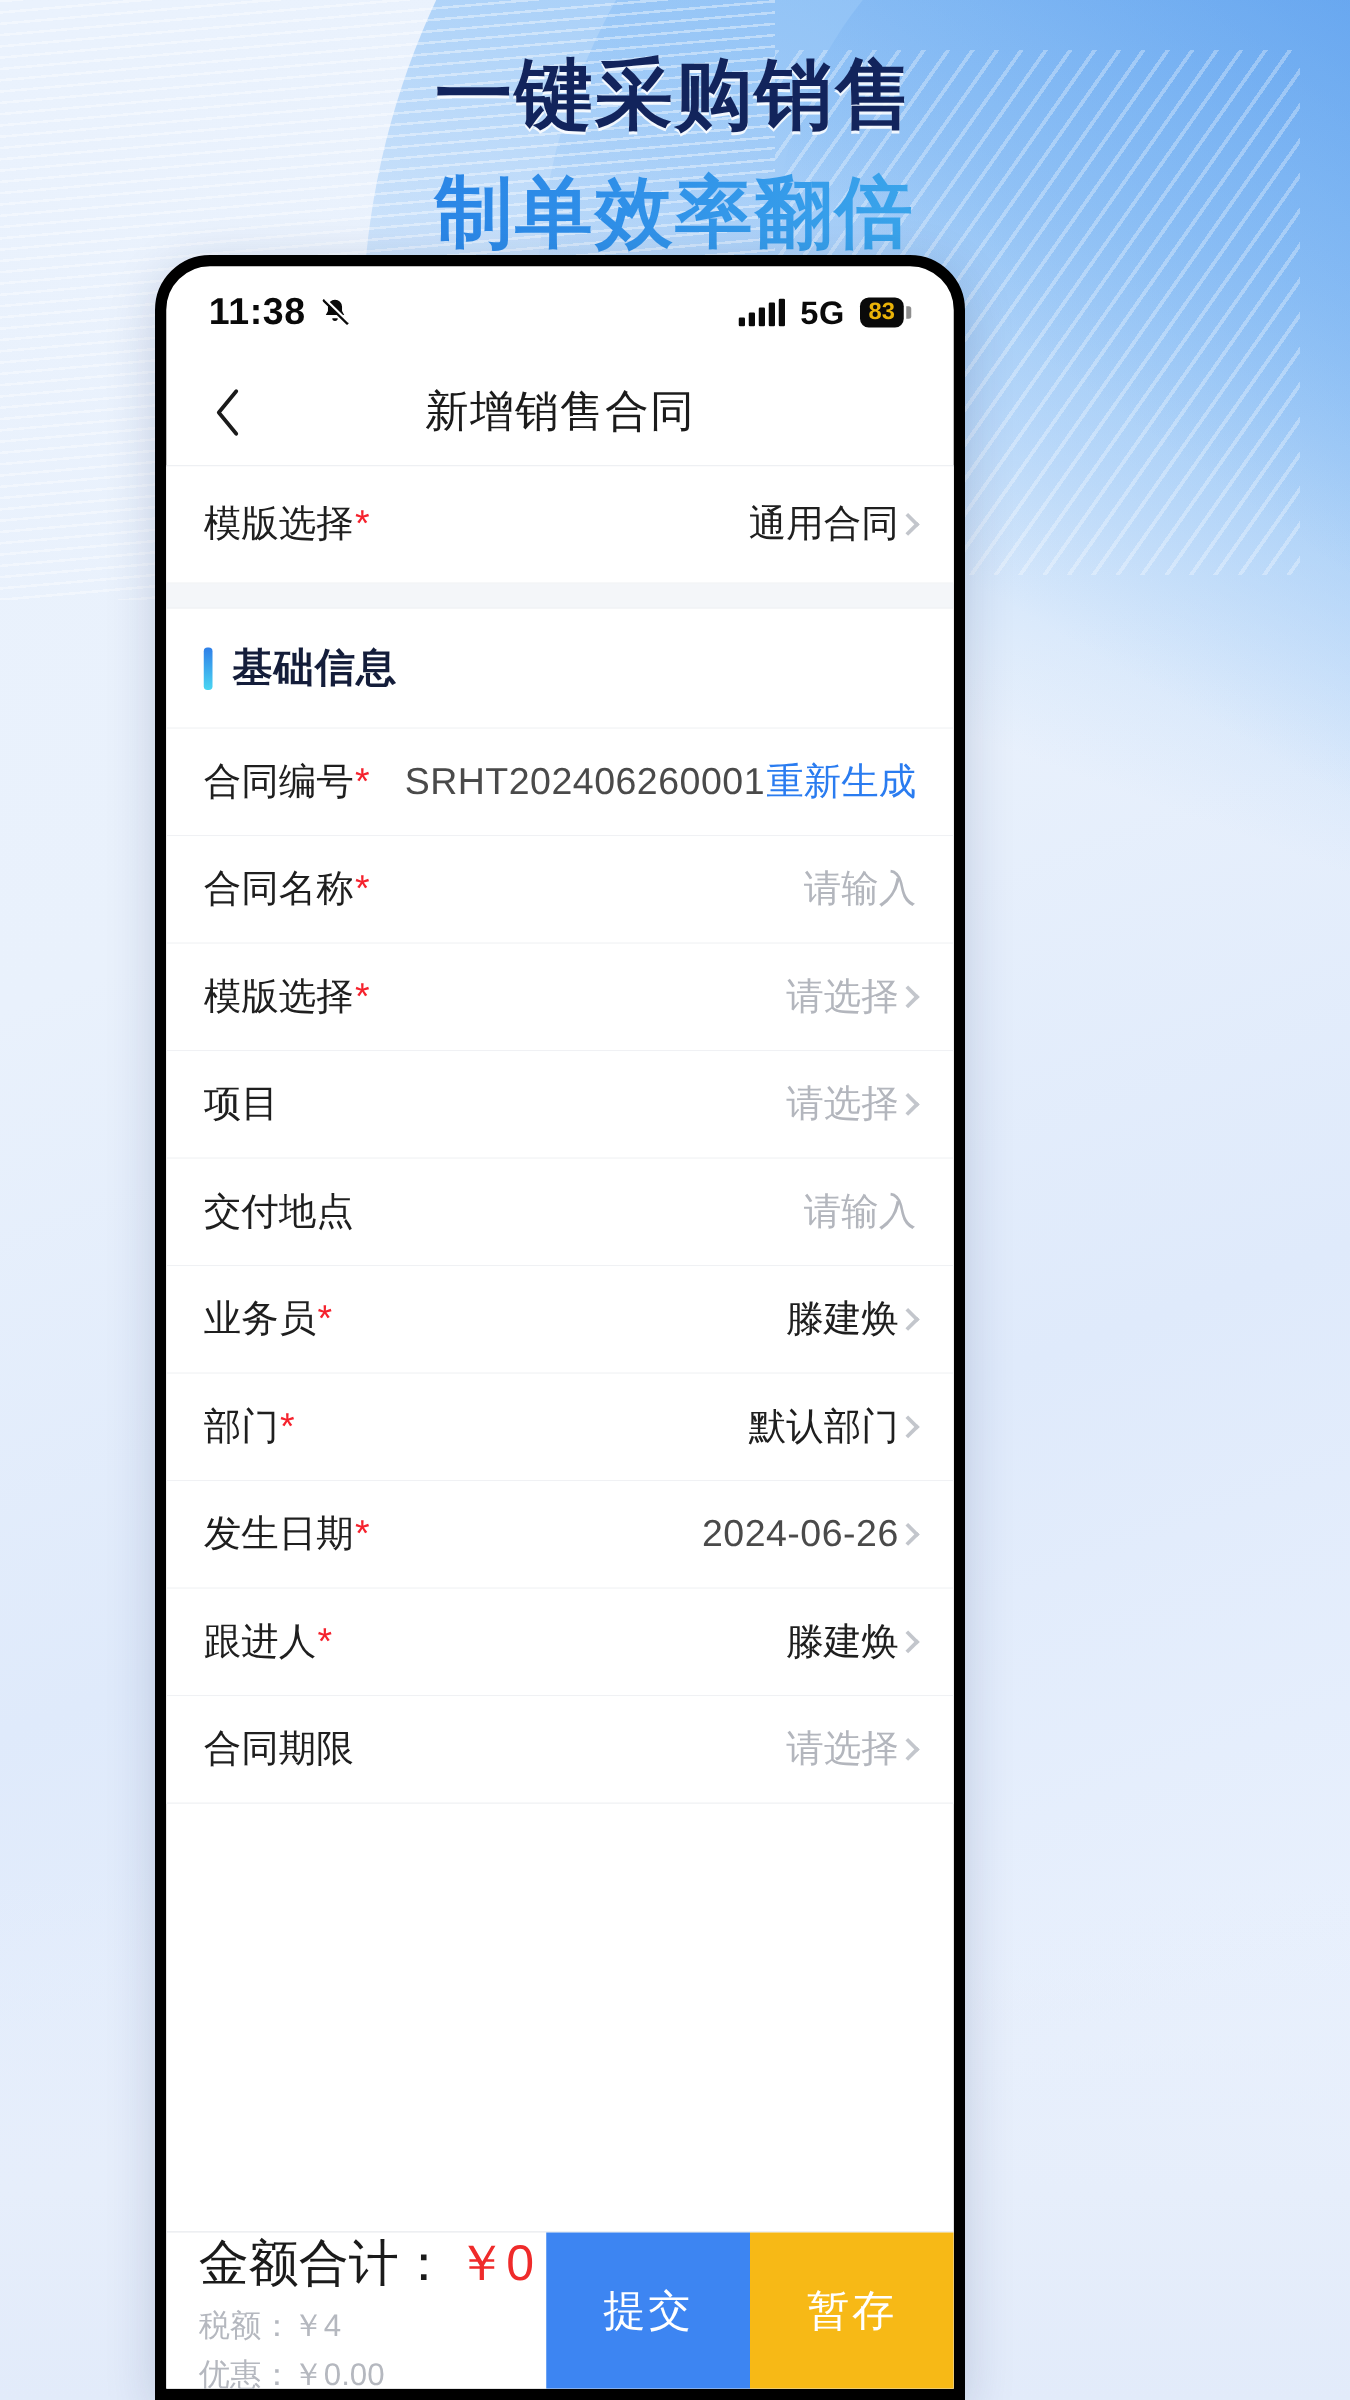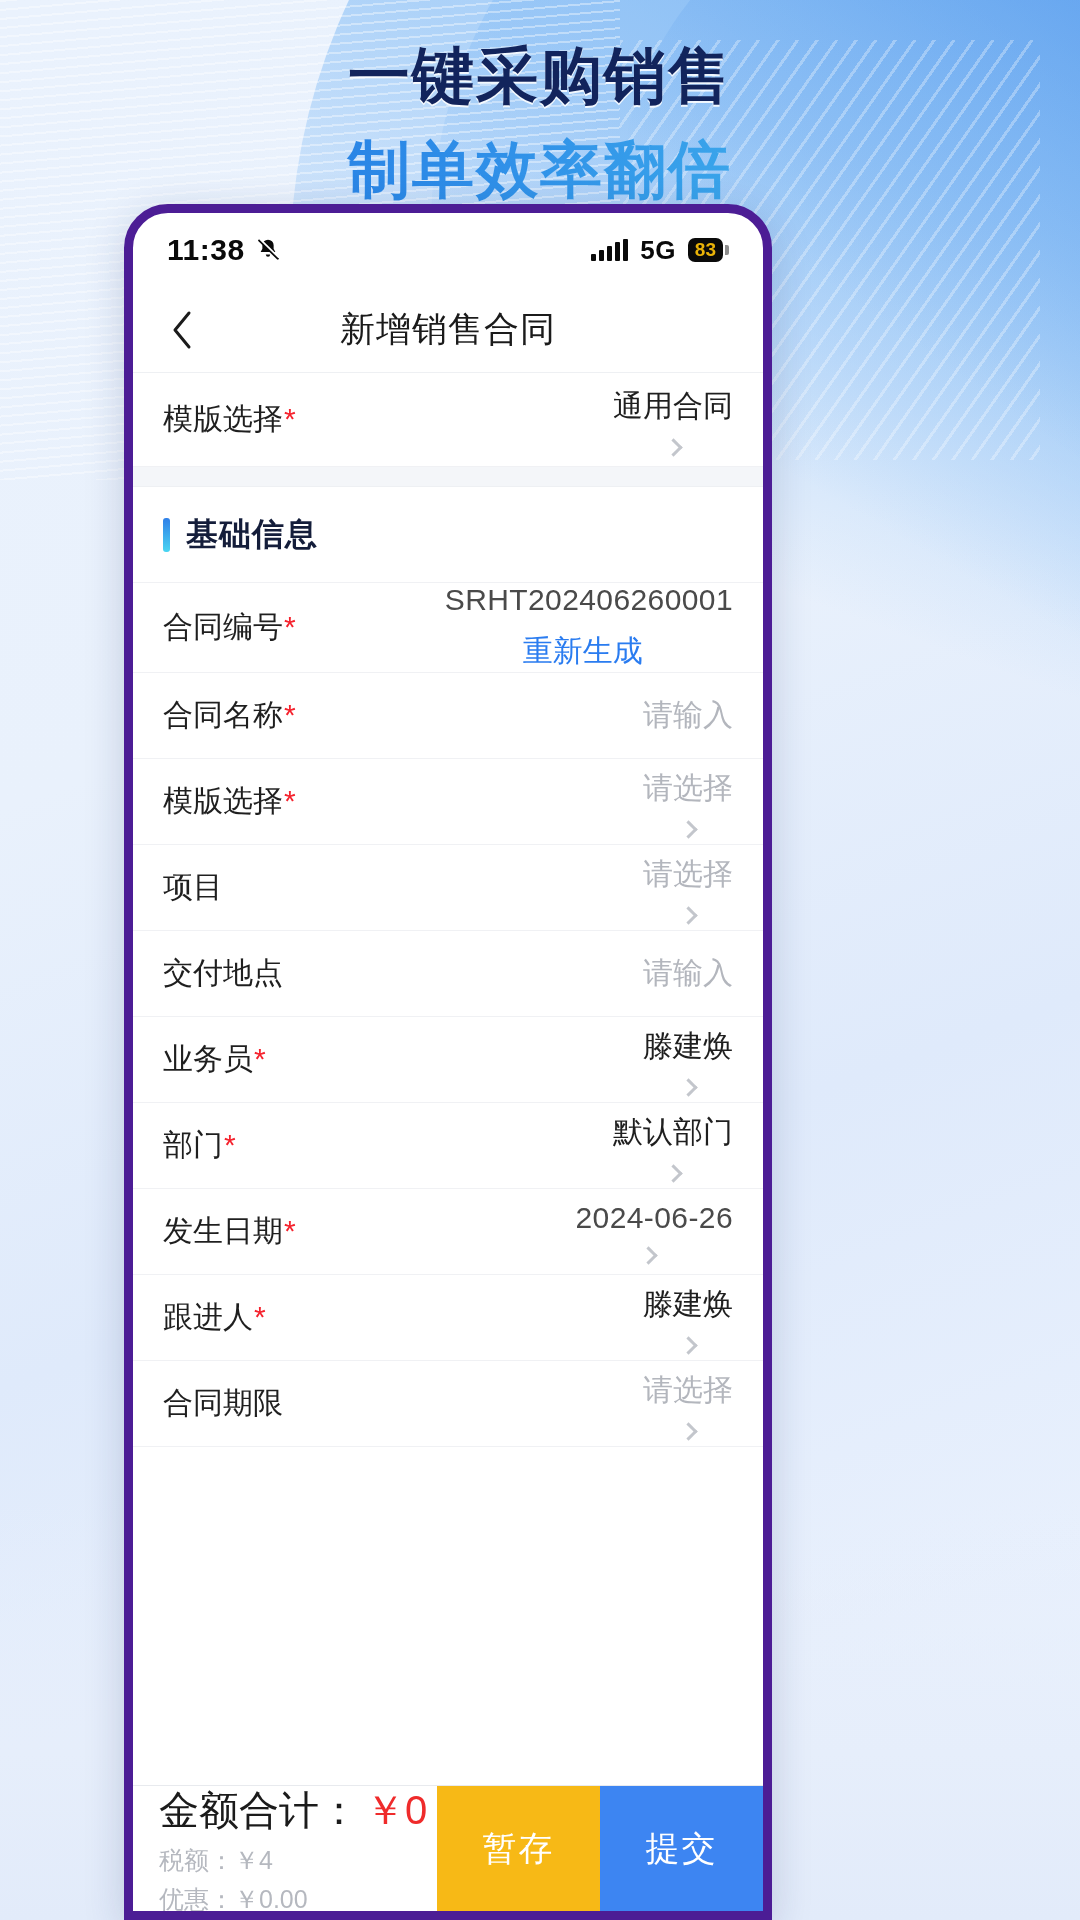--- a/index.html
+++ b/index.html
@@ -63,21 +63,21 @@
     background:linear-gradient(100deg,#1f6fe0 0%,#2f8fe8 45%,#49c3ee 100%);
     -webkit-background-clip:text; background-clip:text;
     -webkit-text-fill-color:transparent; color:transparent;
   }
 
   
   .phone {
     position:absolute; left:124px; top:204px;
     width:648px; height:1716px;
     background:#ffffff;
-    border:9px solid #4c1d95;
+    border:9px solid #000000;
     border-top-left-radius:44px; border-top-right-radius:44px;
     overflow:hidden; z-index:6;
     box-shadow:0 10px 40px rgba(20,40,90,.18);
   }
 
   
   .status {
     height:74px; display:flex; align-items:center;
     padding:0 34px; color:#0a0a0a;
   }
@@ -119,23 +119,22 @@
   .scroll { height:calc(100% - 74px - 86px - 126px); overflow:hidden; background:#fff; }
 
   .row {
     display:flex; align-items:center; min-height:86px;
     padding:0 30px; border-bottom:1px solid #f0f1f4;
     background:#fff;
   }
   .row-label { font-size:30px; color:#1f1f1f; white-space:nowrap;text-align:right; }
   .req { color:#f5222d; margin-left:1px; }
   .row-right {
-    margin-left:auto; display:flex; align-items:center; gap:14px;
+    margin-left:auto; display:flex; align-items:center; gap:1px;
     min-width:0;
-    flex-direction:column;
   }
   .row-value { font-size:30px; color:#1f1f1f; white-space:nowrap; }
   .row-value.placeholder { color:#b3b6bd; }
   .row-value.mono { color:#4a4a4a; letter-spacing:.4px;margin-left:12px; }
   .link { font-size:30px; color:#2a7cf0; white-space:nowrap; }
   .chev {
     width:13px; height:13px; border-right:3px solid #c3c6cc; border-top:3px solid #c3c6cc;
     transform:rotate(45deg); flex:none;
   }
 
@@ -318,17 +317,17 @@
   </div>
 
   <div class="bottombar">
     <div class="totals">
       <div class="total-main">
         <span>金额合计：</span><span class="amt">￥0</span>
       </div>
       <div class="total-sub">税额：￥4</div>
       <div class="total-sub">优惠：￥0.00</div>
     </div>
+    <div class="btn btn-submit">提交</div>
     <div class="btn btn-hold">暂存</div>
-    <div class="btn btn-submit">提交</div>
   </div>
 
 </div>
 
 </body></html>

